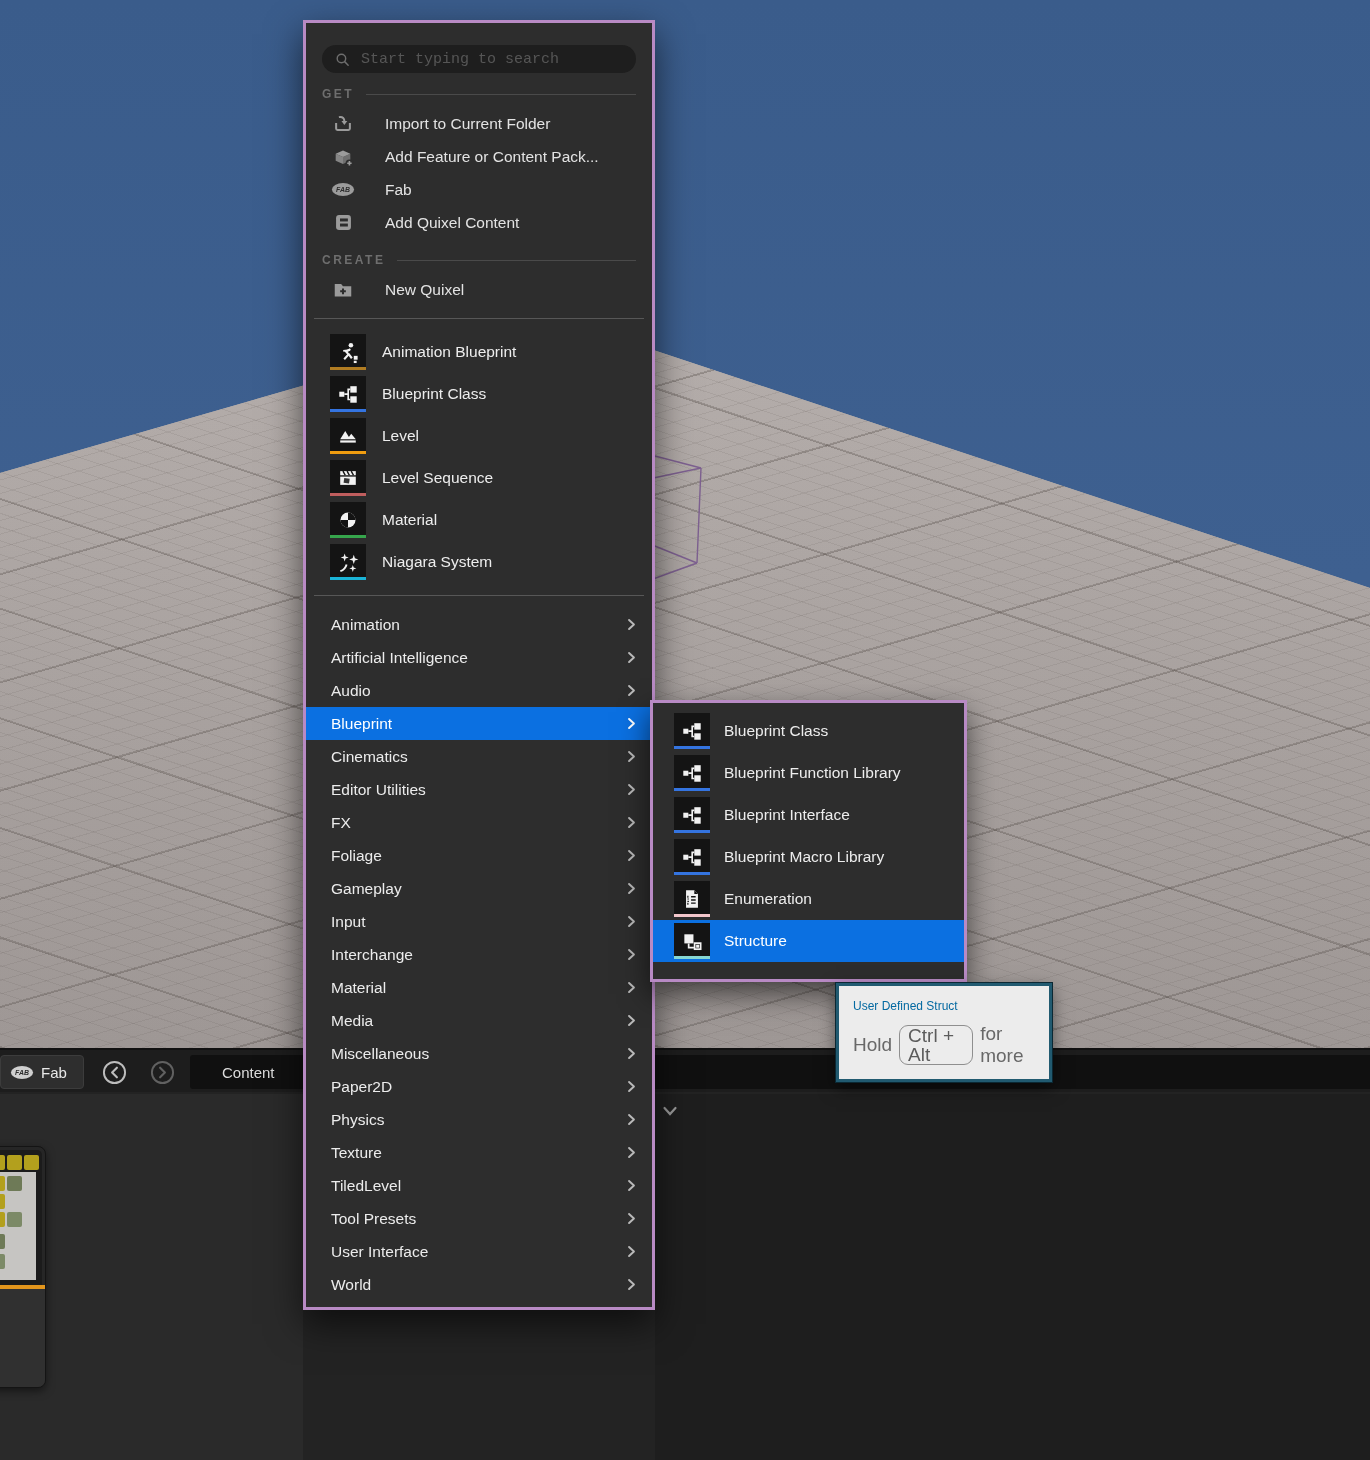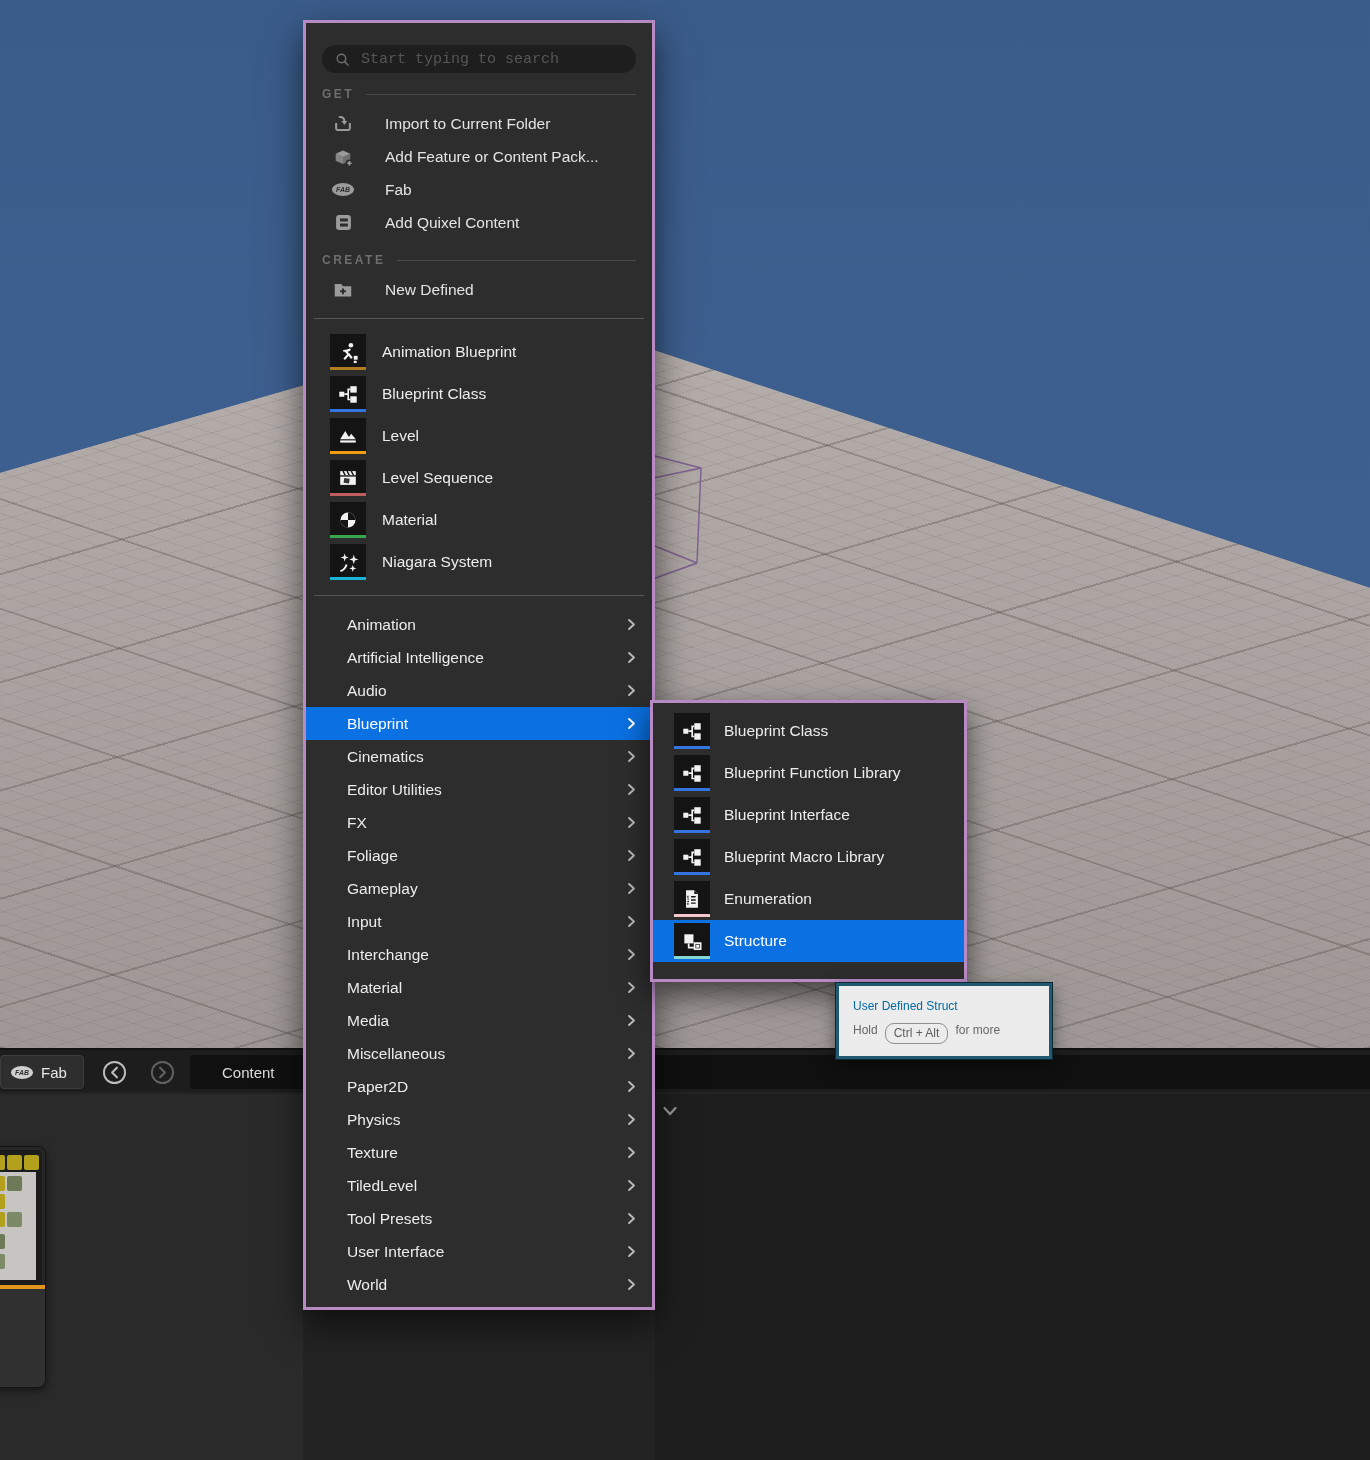--- a/index.html
+++ b/index.html
@@ -67,41 +67,41 @@
   .sec-hdr .hline { flex:1; height:1px; background:#4a4a4a; }
   .mi { height:33px; display:flex; align-items:center; padding-left:25px; gap:30px; font-size:15.5px; color:#e3e3e3; cursor:default; }
   .mi .ico { width:24px; height:24px; display:flex; align-items:center; justify-content:center; color:#9b9b9b; flex:none; }
   .sep { height:1px; background:#575757; margin:12px 8px; }
   .asset { height:42px; display:flex; align-items:center; padding-left:24px; gap:16px; font-size:15.5px; color:#ededed; cursor:default; }
   .asset .tile { width:36px; height:36px; background:#141414; position:relative; display:flex; align-items:center; justify-content:center; color:#f2f2f2; flex:none; }
   .asset .tile .ico { display:flex; }
   .asset .tile .bar { position:absolute; left:0; right:0; bottom:0; height:3.5px; }
   .asset.sel { background:#0b70e1; color:#fff; }
   .cat { height:33px; display:flex; align-items:center; padding:0 14px 0 25px; font-size:15.5px; color:#ececec; cursor:default; }
-  .cat .lbl { flex:1;margin-left:16px; }
+  .cat .lbl { flex:1; }
   .cat .chev { color:#b9b9b9; display:flex; }
   .cat.sel { background:#0b70e1; color:#fff;justify-content:center; }
   .cat.sel .chev { color:#fff; }
 
   
   .sub-menu {
     position:absolute; left:650px; top:700px; width:317px; height:282px;
     background:#2d2d2d; border:3px solid #b88ac4; box-shadow:0 12px 28px rgba(0,0,0,.6);
     padding-top:7px; z-index:11; color:#ededed; overflow:hidden;
   }
   .sub-menu .asset { padding-left:21px; gap:14px; }
 
   
   .tooltip {
     position:absolute; left:836px; top:983px; width:216px;
     background:#ececec; border:3px solid #215a70; outline:1px solid #0b2833;
     box-shadow:0 6px 16px rgba(0,0,0,.5); padding:13px 14px 12px; z-index:20;
   }
   .tt-title { font-size:12px; color:#0369a1; }
-  .tt-row { margin-top:10px; display:flex; gap:7px; color:#686868; font-size:12px; }
+  .tt-row { margin-top:10px; display:flex; align-items:center; gap:7px; color:#686868; font-size:19px; }
   .tt-key { border:1.5px solid #8f8f8f; border-radius:9px; padding:0 8px; line-height:19px; color:#5c5c5c; }
 </style>
 </head>
 <body>
 
 <div class="stage">
 
   <div class="viewport">
     <div class="sky"></div>
     <div class="floor"></div>
@@ -226,21 +226,21 @@
         <i class="hline"></i>
     </div>
     <div id="create-rows">
         <div class="mi">
           <span class="ico">
             <svg viewBox="0 0 24 24" width="22" height="22">
               <path d="M3 5.5h7l2 2.5h9V19H3z" fill="currentColor"></path>
               <path d="M12 10.3v6.2M8.9 13.4h6.2" stroke="#2d2d2d" stroke-width="2.2"></path>
             </svg>
           </span>
-          <span class="lbl">New Defined</span>
+          <span class="lbl">New Quixel</span>
         </div>
       </div>
     <div class="sep"></div>
     <div id="asset-rows">
         <div class="asset">
           <span class="tile">
             <span class="ico">
               <svg viewBox="0 0 24 24" width="23" height="23">
                 <circle cx="14.5" cy="4.5" r="2.4" fill="currentColor"></circle>
                 <path d="M14 8.5l-4.5 2.5 2.5 3-4.5 5" fill="none" stroke="currentColor" stroke-width="2.2"></path>

